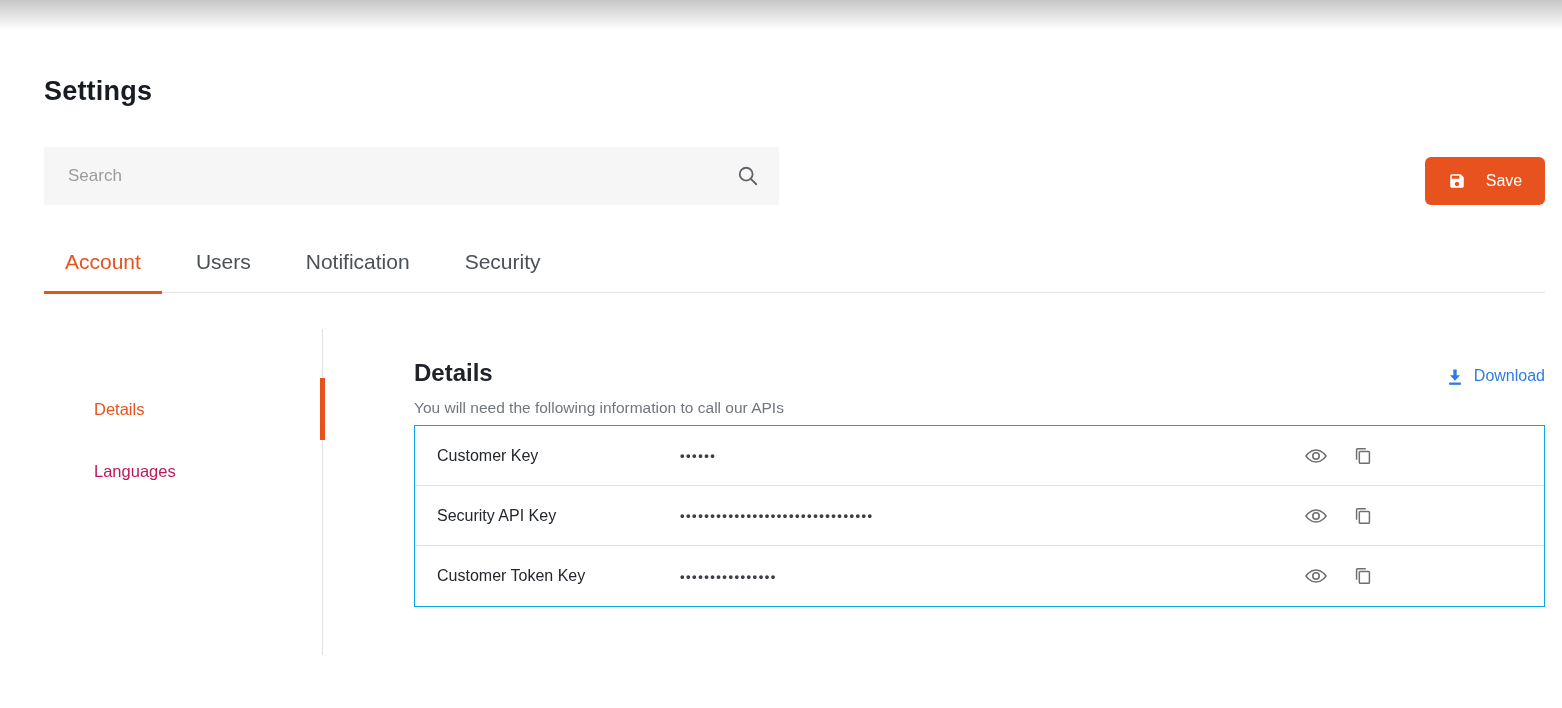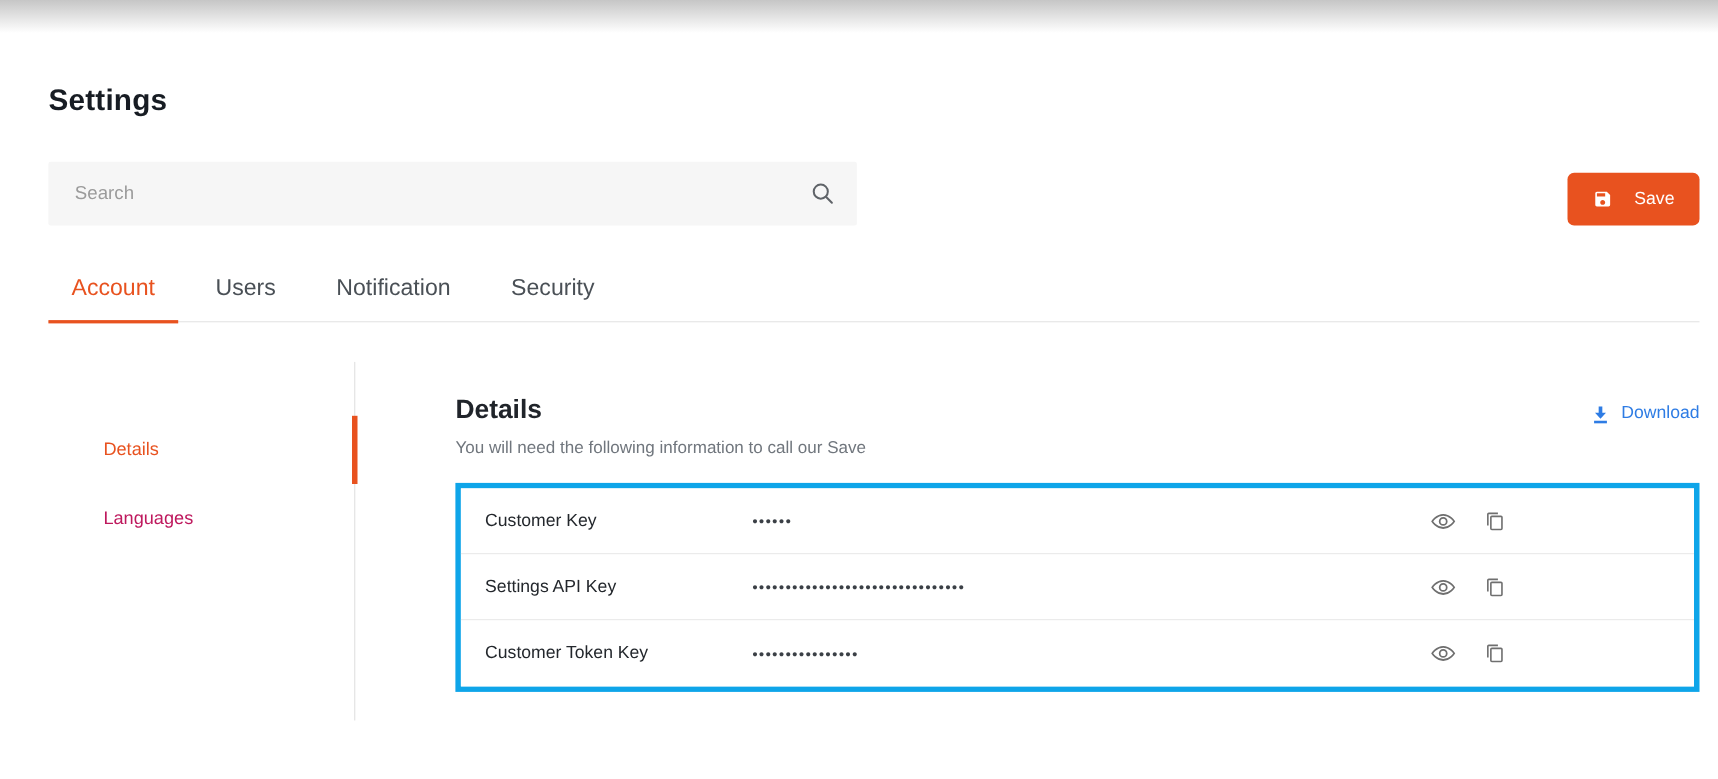--- a/index.html
+++ b/index.html
@@ -57,21 +57,21 @@
   .main { flex:1; padding:30px 0 0 91px; }
   .main-header { display:flex; align-items:flex-start; }
   .main-title { font-size:24px; font-weight:700; color:#20242a; }
   .download {
     margin-left:auto; margin-top:8px; display:flex; gap:9px;
     color:#2e7ce4; font-size:16px; cursor:pointer; background:none; border:none;
     font-family:inherit;
   }
   .subtitle { margin-top:12px; font-size:15.5px; color:#70767d; }
 
-  .key-table { margin-top:22px; border:5px solid #0ea5e9; }
+  .key-table { margin-top:8px; border:1px solid #0ea5e9; }
   .trow { display:flex; align-items:center; height:60px; border-bottom:1px solid #e3e3e3; background:#fff; }
   .trow:last-child { border-bottom:none;justify-content:space-between; }
   .tlabel { width:265px; padding-left:22px; font-size:16px; color:#23272c; }
   .tvalue { font-size:13px; font-weight:700; letter-spacing:1.5px; color:#3b4046; }
   .ticons { margin-left:auto; display:flex; align-items:center; gap:24px; margin-right:170px; }
   .icon-btn { background:none; border:none; padding:0; cursor:pointer; display:flex; }
 </style>
 </head>
 <body>
 
@@ -132,21 +132,21 @@
           <button class="download">
             <span style="display:flex;">
               <svg width="20" height="20" viewBox="0 0 24 24" fill="#2e7ce4">
                 <path d="M12 16.5l6-6.5h-4V3h-4v7H6l6 6.5z"></path>
                 <rect x="5" y="18.6" width="14" height="2.8"></rect>
               </svg>
             </span>
             <span>Download</span>
           </button>
         </div>
-        <div class="subtitle">You will need the following information to call our Save</div>
+        <div class="subtitle">You will need the following information to call our APIs</div>
 
         <div class="key-table">
 
           <div class="trow">
             <div class="tlabel">Customer Key</div>
             <div class="tvalue">••••••</div>
             <div class="ticons">
               <button class="icon-btn">
                 <span style="display:flex;">
                   <svg width="24" height="24" viewBox="0 0 24 24" fill="none" stroke="#6f6f6f" stroke-width="1.6">
@@ -160,21 +160,21 @@
                   <svg width="22" height="22" viewBox="0 0 24 24" fill="none" stroke="#6f6f6f" stroke-width="1.6">
                     <rect x="8" y="7" width="11" height="13" rx="1"></rect>
                       <path d="M5 16V5c0-.6.4-1 1-1h9"></path>
                   </svg>
                 </span>
               </button>
             </div>
           </div>
 
           <div class="trow">
-            <div class="tlabel">Settings API Key</div>
+            <div class="tlabel">Security API Key</div>
             <div class="tvalue">••••••••••••••••••••••••••••••••</div>
             <div class="ticons">
               <button class="icon-btn">
                 <span style="display:flex;">
                   <svg width="24" height="24" viewBox="0 0 24 24" fill="none" stroke="#6f6f6f" stroke-width="1.6">
                     <path d="M2 12s3.6-6 10-6 10 6 10 6-3.6 6-10 6S2 12 2 12z"></path>
                       <circle cx="12" cy="12" r="3.2"></circle>
                   </svg>
                 </span>
               </button>

